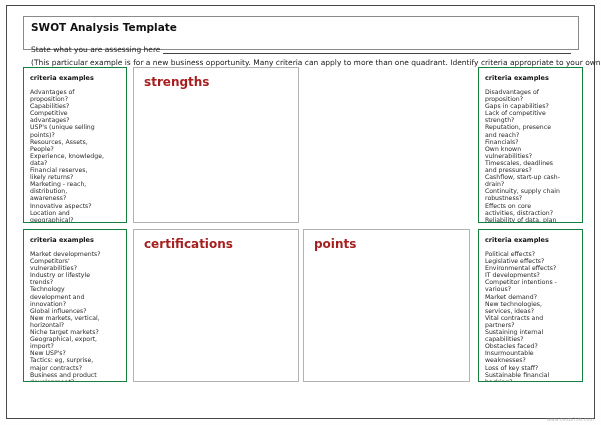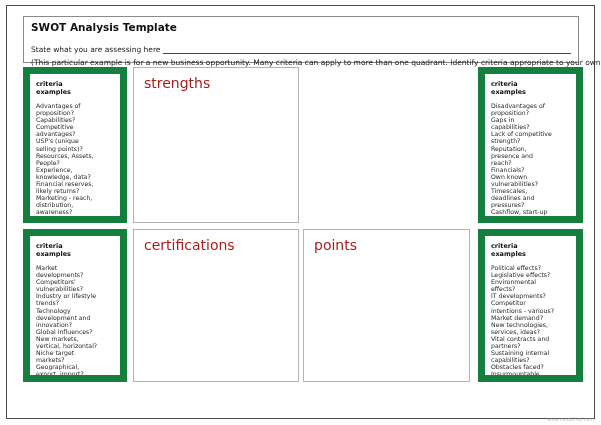--- a/index.html
+++ b/index.html
@@ -1,43 +1,43 @@
 <!DOCTYPE html>
 <html style="--accent: #a61f1f;"><head>
 <meta charset="utf-8">
 <style>
   * { margin:0; padding:0; box-sizing:border-box; }
   html,body { width:601px; height:425px; background:#ffffff; font-family:"DejaVu Sans", sans-serif; overflow:hidden; }
   #page { position:relative; width:601px; height:425px; background:#fefefe; }
   #sheet-border { position:absolute; left:6px; top:5px; width:589px; height:414px; border:1px solid #4a4a4a; background:#ffffff; }
 
   
-  #header-box { position:absolute; left:23px; top:16px; width:556px; height:47px; border:1px solid #8a8a8a; background:#ffffff; padding:4px 7px 3px 7px; }
+  #header-box { position:absolute; left:23px; top:16px; width:556px; height:34px; border:1px solid #8a8a8a; background:#ffffff; padding:4px 7px 3px 7px; }
   .doc-title { font-size:10.5px; font-weight:bold; color:#111; letter-spacing:0; }
   .assess-row { display:flex; align-items:flex-end; margin-top:12px; }
   .assess-label { font-size:7.5px; color:#222; white-space:nowrap; }
   .assess-blank { flex:1; border-bottom:1px solid #444; height:8px; margin-left:3px; }
   .note-line { font-size:7.5px; color:#222; margin-top:4px; white-space:nowrap; }
 
   
   .box { position:absolute; background:#ffffff; }
-  .criteria-box { border:7px solid #15803d; padding:6px 22px 4px 6px; overflow:hidden; }
+  .criteria-box { border:1px solid #15803d; padding:6px 22px 4px 6px; overflow:hidden; }
   .quad-box { border:1px solid #b3b3b3; padding:7px 0 0 10px; }
   .r1 { top:67px; height:156px; }
   .r2 { top:229px; height:153px; }
   .c1 { left:23px;  width:104px; }
   .c2 { left:133px; width:166px; }
   .c3 { left:303px; width:167px; }
   .c4 { left:478px; width:105px; }
 
   .criteria-head { font-size:6.5px; font-weight:bold; color:#111; margin-bottom:6px; }
   .criteria-list { font-size:6.2px; line-height:7.1px; color:#2a2a2a; }
   .criteria-list .li { margin:0; }
 
-  .quad-label { font-size:14px; font-weight:normal; color:var(--accent, #a61f1f); }
+  .quad-label { font-size:12px; font-weight:bold; color:var(--accent, #a61f1f); }
 
   #watermark { position:absolute; right:7px; bottom:3px; font-size:4.5px; color:#b9b9b9; letter-spacing:0.2px; }
 </style>
 </head>
 <body>
 
 <div id="page">
   <div id="sheet-border"></div>
 
   <div id="header-box">

